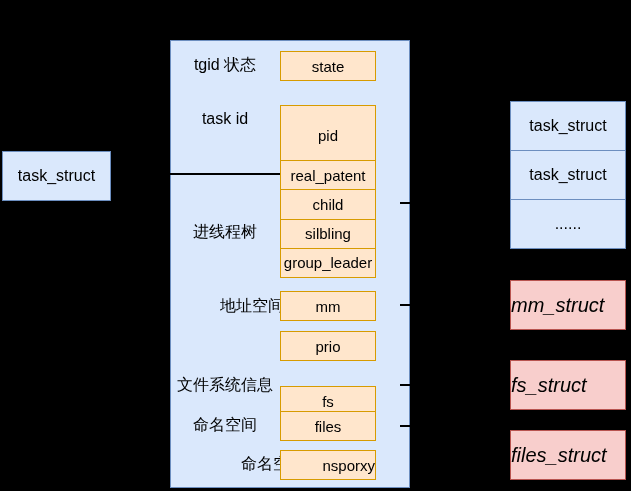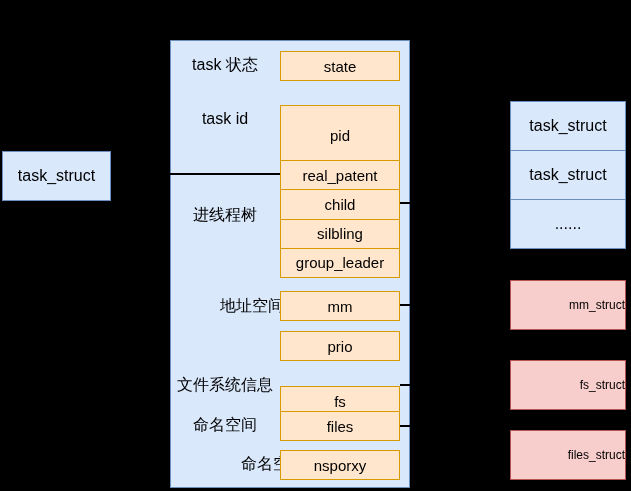--- a/index.html
+++ b/index.html
@@ -8,21 +8,21 @@
     font-family:"Liberation Sans",sans-serif;color:#000;overflow:hidden;
   }
   .box{position:absolute;box-sizing:border-box;display:flex;align-items:center;justify-content:center;}
   .blue{background:#dae8fc;border:1px solid #6c8ebf;}
   .panel{position:absolute;box-sizing:border-box;background:#dae8fc;border:1.5px solid #6c8ebf;}
   .label{
     position:absolute;left:170px;width:110px;text-align:center;
     font-size:16px;line-height:20px;white-space:nowrap;
   }
   .fgroup{
-    position:absolute;left:280px;width:120px;box-sizing:border-box;
+    position:absolute;left:280px;width:96px;box-sizing:border-box;
     background:#ffe6cc;border:1.5px solid #d79b00;
     display:flex;flex-direction:column;
   }
   .fcell{
     flex:1;display:flex;align-items:center;justify-content:center;
     font-size:15px;border-top:1.5px solid #d79b00;
   }
   .fcell:first-child{border-top:none;}
   .stack{
     position:absolute;left:510px;width:116px;box-sizing:border-box;
@@ -30,39 +30,39 @@
     display:flex;flex-direction:column;
   }
   .scell{
     flex:1;display:flex;align-items:center;justify-content:center;
     font-size:16px;border-top:1px solid #6c8ebf;
   }
   .scell:first-child{border-top:none;}
   .pink{
     position:absolute;left:510px;width:116px;height:50px;box-sizing:border-box;
     background:#f8cecc;border:1.5px solid #b85450;
-    display:flex;align-items:center;justify-content:flex-end;font-size:12px;
+    display:flex;align-items:center;justify-content:flex-start;font-size:20px;font-style:italic;
   }
   .line{position:absolute;height:2px;background:#000;z-index:5;}
   .txt{font-size:16px;}
 </style>
 </head>
 <body>
 
 <div class="canvas">
 
   <div class="box blue txt" style="left:2px;top:151px;width:109px;height:50px;">
     <span>task_struct</span>
   </div>
 
   <div class="panel" style="left:170px;top:40px;width:240px;height:448px;"></div>
 
-  <div class="label" style="top:55px;">task 状态</div>
+  <div class="label" style="top:55px;">tgid 状态</div>
   <div class="label" style="top:109px;">task id</div>
-  <div class="label" style="top:205px;">进线程树</div>
+  <div class="label" style="top:222px;">进线程树</div>
   <div class="label" style="top:296px;padding-left:27px;">地址空间</div>
   <div class="label" style="top:375px;">文件系统信息</div>
   <div class="label" style="top:415px;">命名空间</div>
   <div class="label" style="top:454px;padding-left:48px;">命名空间</div>
 
   <div class="fgroup" style="top:51px;height:30px;">
     <div class="fcell">state</div>
   </div>
 
   <div class="fgroup" style="top:105px;height:60px;">
@@ -85,21 +85,21 @@
   </div>
 
   <div class="fgroup" style="top:370px;height:30px;margin-top:16px;">
     <div class="fcell">fs</div>
   </div>
 
   <div class="fgroup" style="top:411px;height:30px;">
     <div class="fcell">files</div>
   </div>
 
-  <div class="fgroup" style="top:450px;height:30px;">
+  <div class="fgroup" style="top:450px;height:30px;align-items:flex-end;">
     <div class="fcell">nsporxy</div>
   </div>
 
   <div class="stack" style="top:101px;height:148px;">
     <div class="scell">task_struct</div>
     <div class="scell">task_struct</div>
     <div class="scell">......</div>
   </div>
 
   <div class="pink" style="top:280px;">

